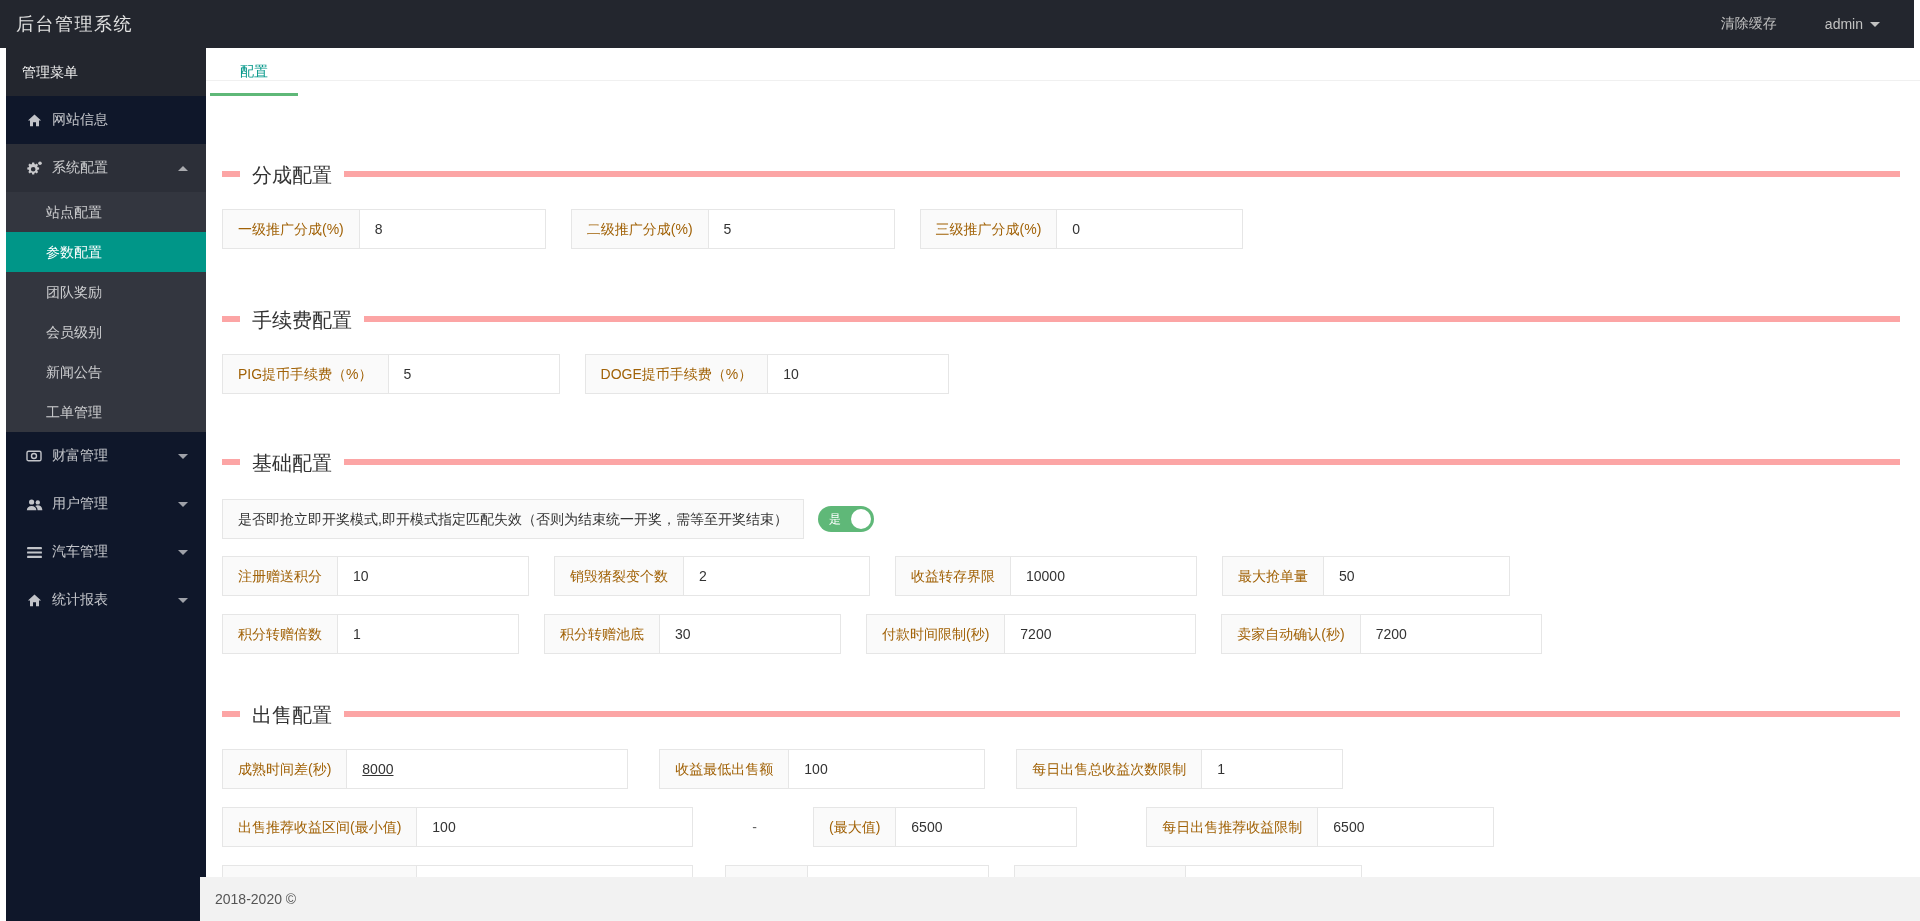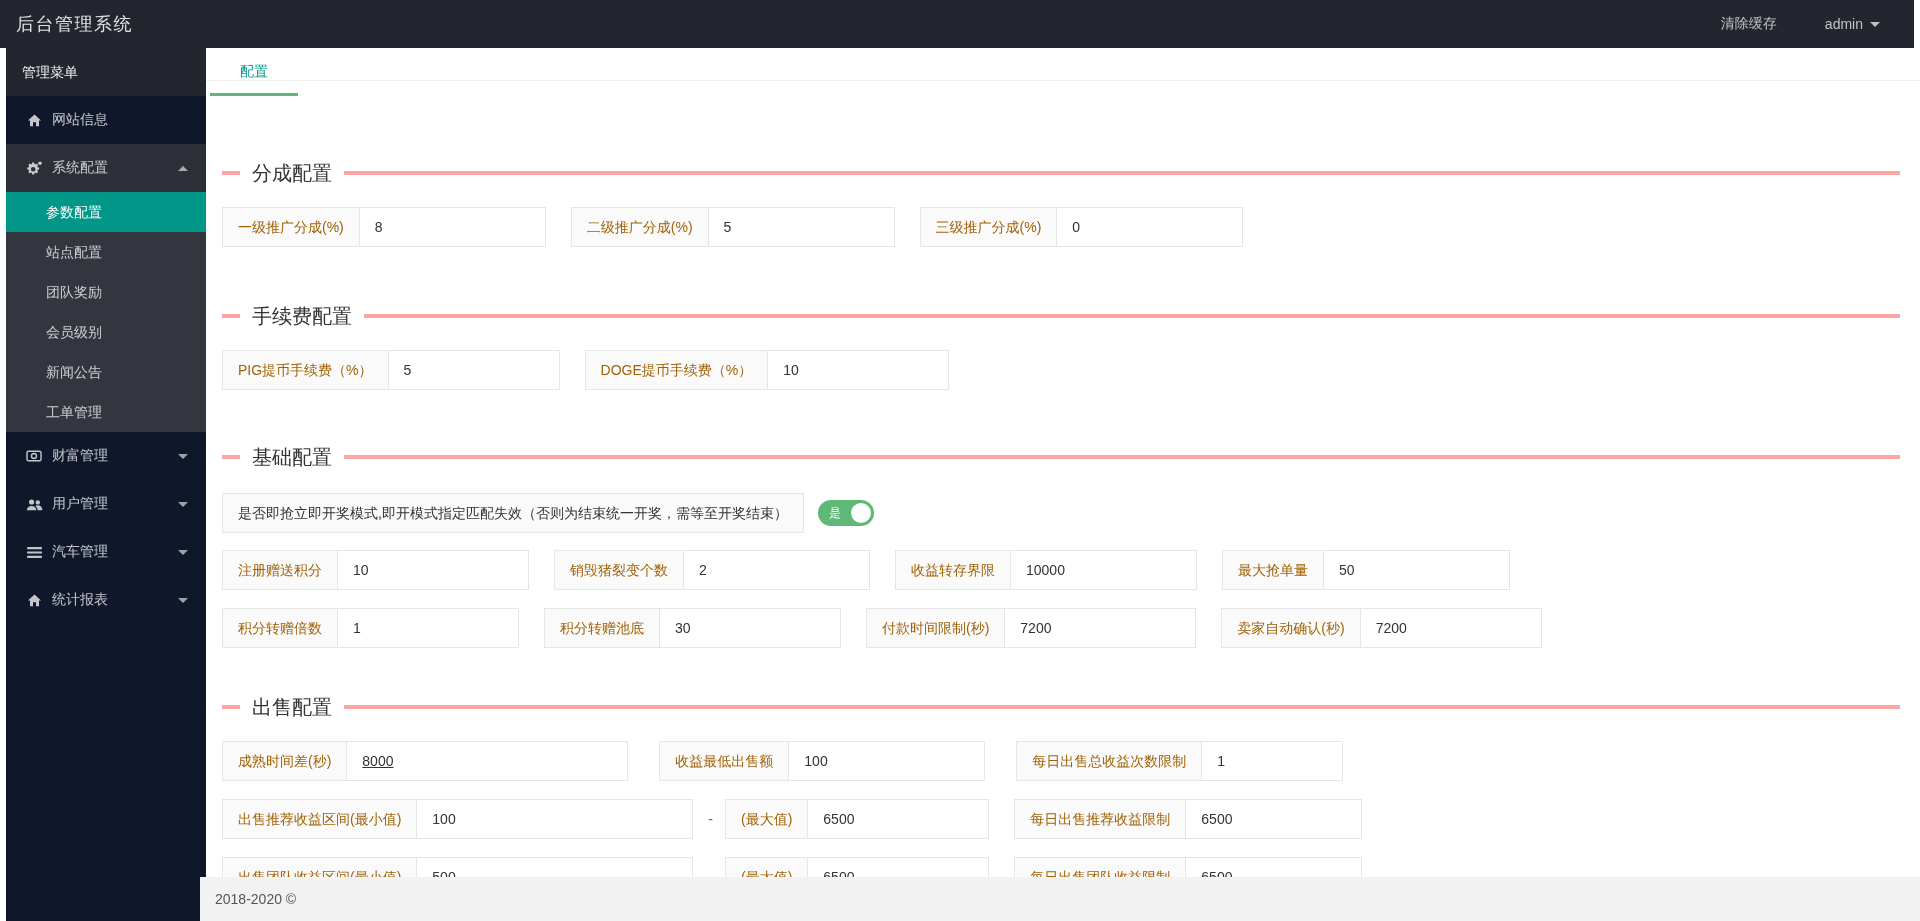--- a/index.html
+++ b/index.html
@@ -33,21 +33,21 @@
     font-size:14px; cursor:pointer; background:#33363f; }
   .sub-item.active { background:#009688; color:#fff; }
   
   .main { position:absolute; left:200px; top:48px; right:0; background:#fff; }
   .tabbar { height:33px; border-bottom:1px solid #f0f0f0; padding-left:10px; background:#fff; }
   .tab { display:inline-block; height:47px; line-height:47px; padding:0 30px; color:#009688;
     font-size:14px; position:relative; cursor:pointer; }
   .tab.active::after { content:""; position:absolute; left:0; right:0; bottom:-1px; height:3px;
     background:#5FB878; }
   .content { padding:0 20px 80px 22px; }
-  .fs { border-top:4px solid #fca5a5; position:relative; }
+  .fs { border-top:6px solid #fca5a5; position:relative; }
   .fs-title { position:absolute; top:-15px; left:18px; background:#fff; padding:0 12px;
     font-size:20px; color:#333; white-space:nowrap; }
   .frow { display:flex; align-items:center; }
   .fg { display:inline-flex; align-items:stretch; border:1px solid #e6e6e6; height:40px;
     margin-right:25px; background:#fff; }
   .fl { background:#fafafa; border-right:1px solid #e6e6e6; padding:0 15px; line-height:38px;
     font-size:14px; color:#a16207; white-space:nowrap; }
   .fi { border:0; outline:0; padding:0 15px; font-size:14px; color:#333; height:38px;
     font-family:inherit; }
   .dash { color:#666; margin:0 12px 0 -10px; }
@@ -91,22 +91,22 @@
         <div class="nav-item">
           <span class="nav-icon">
             <svg width="17" height="16" viewBox="0 0 17 16">
               <path fill="currentColor" fill-rule="evenodd" d="M6.2 2.6h2l.3 1.5.9.4 1.3-.9 1.4 1.4-.9 1.3.4.9 1.5.3v2l-1.5.3-.4.9.9 1.3-1.4 1.4-1.3-.9-.9.4-.3 1.5h-2l-.3-1.5-.9-.4-1.3.9-1.4-1.4.9-1.3-.4-.9-1.5-.3v-2l1.5-.3.4-.9-.9-1.3 1.4-1.4 1.3.9.9-.4zM7.2 7a2.3 2.3 0 1 0 2.3 2.3A2.3 2.3 0 0 0 7.2 7z"></path>
               <circle cx="14" cy="3.2" r="1.8" fill="currentColor"></circle>
             </svg>
           </span>
           <span>系统配置</span>
           <span class="caret up"></span>
         </div>
+        <div class="sub-item">站点配置</div>
         <div class="sub-item active">参数配置</div>
-        <div class="sub-item">站点配置</div>
         <div class="sub-item">团队奖励</div>
         <div class="sub-item">会员级别</div>
         <div class="sub-item">新闻公告</div>
         <div class="sub-item">工单管理</div>
       </div>
       <div class="nav-item">
         <span class="nav-icon">
           <svg width="16" height="16" viewBox="0 0 16 16" fill="none" stroke="currentColor" stroke-width="1.4">
             <rect x="1" y="3.2" width="14" height="9.6" rx="1.6"></rect>
             <circle cx="8" cy="8" r="2.5"></circle>
@@ -241,21 +241,21 @@
         </div>
         <div class="fg">
           <span class="fl">收益最低出售额</span>
           <input class="fi" value="100" style="width: 195px;">
         </div>
         <div class="fg">
           <span class="fl">每日出售总收益次数限制</span>
           <input class="fi" value="1" style="width: 140px;">
         </div>
       </div>
-      <div class="frow" style="margin-top: 18px;">
+      <div class="frow" style="margin-top: 18px; gap: 44px;">
         <div class="fg">
           <span class="fl">出售推荐收益区间(最小值)</span>
           <input class="fi" value="100" style="width: 275px;">
         </div>
         <span class="dash">-</span>
         <div class="fg">
           <span class="fl">(最大值)</span>
           <input class="fi" value="6500" style="width: 180px;">
         </div>
         <div class="fg">

